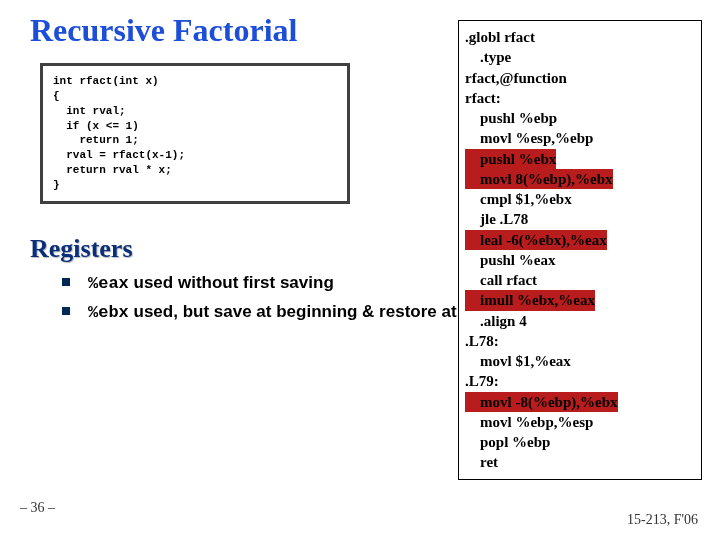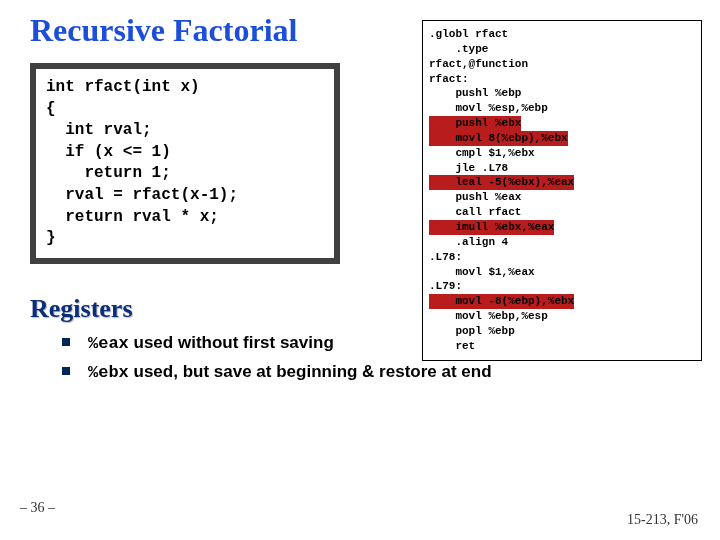--- a/index.html
+++ b/index.html
@@ -21,29 +21,30 @@
     font-family: "Times New Roman", Times, serif;
     font-size: 32px;
     font-weight: bold;
     color: #1d4ed8;
     margin-bottom: 14px;
   }
   .left-col {
     flex: 0 0 340px;
   }
   .code-box {
-    border: 6px solid #404040;
+    border: 3px solid #404040;
     background: #fff;
     padding: 8px 10px;
     font-family: "Courier New", Courier, monospace;
-    font-size: 16px;
+    font-size: 11px;
     font-weight: bold;
     line-height: 1.35;
     white-space: pre;
     color: #000;
+    margin-left: 10px;
     width: 310px;
   }
   .section-heading {
     font-family: "Times New Roman", Times, serif;
     font-size: 26px;
     font-weight: bold;
     color: #0a2e7a;
     text-shadow: 1px 1px 1px #bbb;
     margin-top: 30px;
     margin-bottom: 8px;
@@ -69,27 +70,27 @@
     width: 8px;
     height: 8px;
     background: #002855;
   }
   .mono {
     font-family: "Courier New", Courier, monospace;
   }
   .asm-box {
     border: 1px solid #000;
     background: #fff;
-    font-family: Liberation Mono, monospace;
-    font-size: 11px;
+    font-family: Liberation Serif, serif;
+    font-size: 15px;
     font-weight: bold;
     line-height: 1.35;
     color: #000;
     padding: 6px 6px 6px 6px;
-    width: 280px;
+    width: 244px;
     position: absolute;
     right: 18px;
     top: 20px;
   }
   .asm-line {
     white-space: pre;
   }
   .hl1 { background: #b91c1c; display: inline-block; }
   .page-num {
     position: absolute;
@@ -141,21 +142,21 @@
       <div class="asm-line">.globl rfact</div>
       <div class="asm-line">    .type</div>
       <div class="asm-line">rfact,@function</div>
       <div class="asm-line">rfact:</div>
       <div class="asm-line">    pushl %ebp</div>
       <div class="asm-line">    movl %esp,%ebp</div>
       <div class="asm-line"><span class="hl1">    pushl %ebx</span></div>
       <div class="asm-line"><span class="hl1">    movl 8(%ebp),%ebx</span></div>
       <div class="asm-line">    cmpl $1,%ebx</div>
       <div class="asm-line">    jle .L78</div>
-      <div class="asm-line"><span class="hl1">    leal -5(%ebx),%eax</span></div>
+      <div class="asm-line"><span class="hl1">    leal -6(%ebx),%eax</span></div>
       <div class="asm-line">    pushl %eax</div>
       <div class="asm-line">    call rfact</div>
       <div class="asm-line"><span class="hl1">    imull %ebx,%eax</span></div>
       <div class="asm-line">    .align 4</div>
       <div class="asm-line">.L78:</div>
       <div class="asm-line">    movl $1,%eax</div>
       <div class="asm-line">.L79:</div>
       <div class="asm-line"><span class="hl1">    movl -8(%ebp),%ebx</span></div>
       <div class="asm-line">    movl %ebp,%esp</div>
       <div class="asm-line">    popl %ebp</div>

